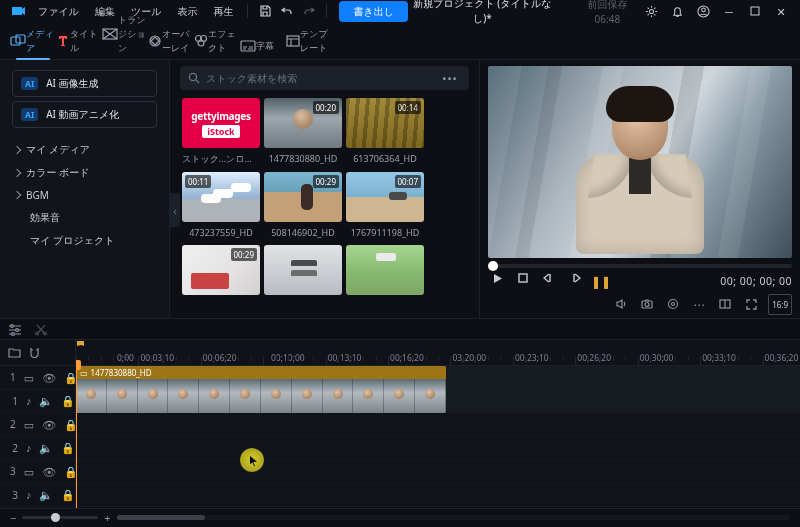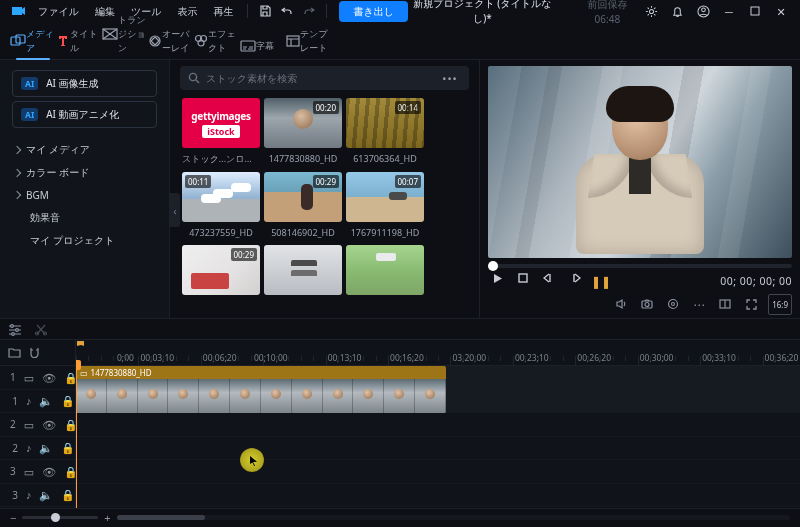--- a/index.html
+++ b/index.html
@@ -533,21 +533,21 @@
         <span class="tick" style="left: 74.8966px; height: 5px; top: 16px;"></span>
         <span class="tick" style="left: 87.3793px; height: 5px; top: 16px;"></span>
         <span class="tick" style="left: 99.8621px; height: 5px; top: 16px;"></span>
         <span class="tick" style="left: 112.345px; height: 5px; top: 16px;"></span>
         <span class="mark" style="left: 126.828px; position: absolute;">00;06;20</span>
         <span class="tick" style="left: 124.828px; height: 10px; top: 16px;"></span>
         <span class="tick" style="left: 137.31px; height: 5px; top: 16px;"></span>
         <span class="tick" style="left: 149.793px; height: 5px; top: 16px;"></span>
         <span class="tick" style="left: 162.276px; height: 5px; top: 16px;"></span>
         <span class="tick" style="left: 174.759px; height: 5px; top: 16px;"></span>
-        <span class="mark" style="left: 178px; position: absolute;">00;10;00</span>
+        <span class="mark" style="left: 195px; position: absolute;">00;10;00</span>
         <span class="tick" style="left: 187.241px; height: 10px; top: 16px;"></span>
         <span class="tick" style="left: 199.724px; height: 5px; top: 16px;"></span>
         <span class="tick" style="left: 212.207px; height: 5px; top: 16px;"></span>
         <span class="tick" style="left: 224.69px; height: 5px; top: 16px;"></span>
         <span class="tick" style="left: 237.172px; height: 5px; top: 16px;"></span>
         <span class="mark" style="left: 251.655px; position: absolute;">00;13;10</span>
         <span class="tick" style="left: 249.655px; height: 10px; top: 16px;"></span>
         <span class="tick" style="left: 262.138px; height: 5px; top: 16px;"></span>
         <span class="tick" style="left: 274.621px; height: 5px; top: 16px;"></span>
         <span class="tick" style="left: 287.103px; height: 5px; top: 16px;"></span>

